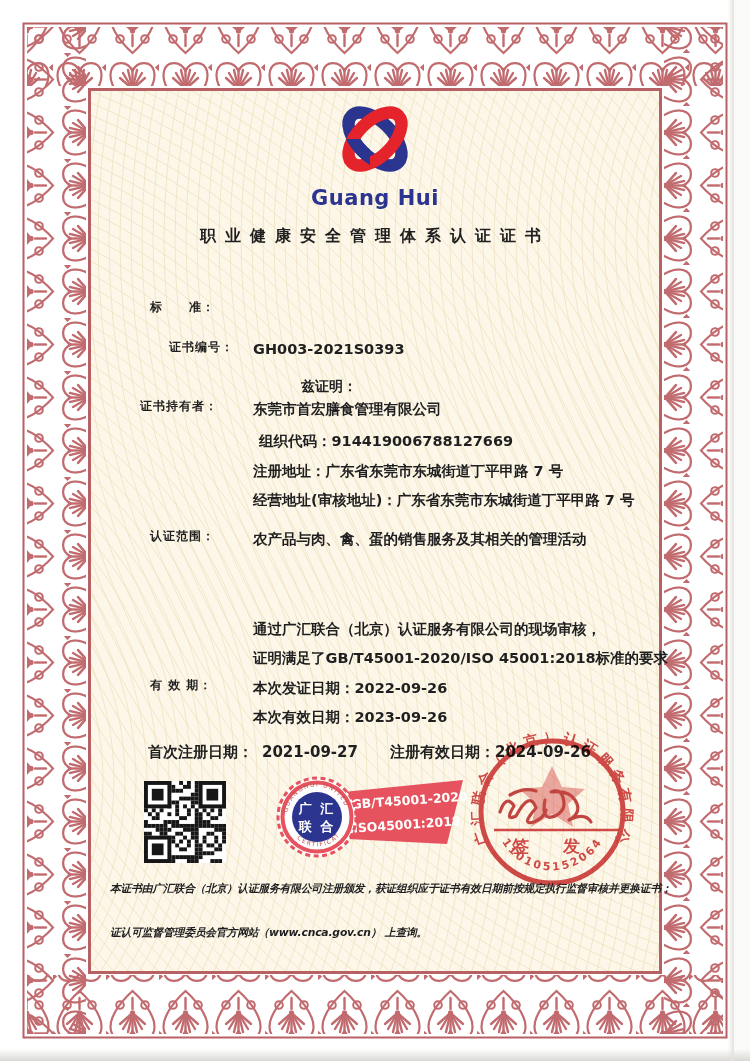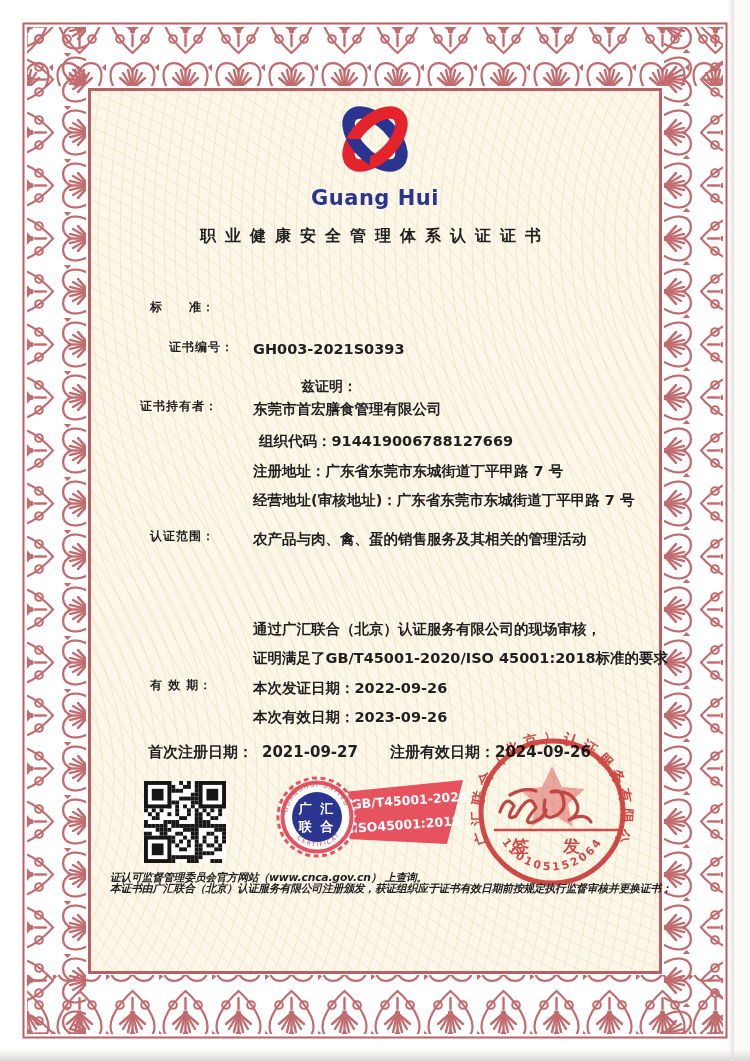--- a/index.html
+++ b/index.html
@@ -622,17 +622,17 @@
     <g stroke="#c13d3d" stroke-width="3.2" fill="none" stroke-linecap="round" stroke-linejoin="round">
       <path d="M500,812 q6,-18 14,-6 q-10,16 2,10 q14,-26 20,-8 q-16,18 -2,14 q10,-4 12,-12"></path>
       <path d="M545,800 q-4,22 10,16 q12,-6 8,-18 q-2,-10 -12,-6 q18,-2 24,8 q8,12 -6,20 q16,-8 22,2"></path>
       <path d="M510,795 q14,-8 26,-4"></path>
     </g>
     <line x1="494" y1="830" x2="620" y2="830" stroke="#cf4242" stroke-width="2.4"></line>
     <text x="553" y="852" font-size="17" fill="#cf4242" font-weight="bold" text-anchor="middle" letter-spacing="14" font-family="DejaVu Sans, sans-serif">签 发</text>
   </svg>
 
   <div class="abs layer footer-line" style="top:882px;">本证书由广汇联合（北京）认证服务有限公司注册颁发，获证组织应于证书有效日期前按规定执行监督审核并更换证书；</div>
-  <div class="abs layer footer-line" style="top:871px;">证认可监督管理委员会官方网站（www.cnca.gov.cn）  上查询。</div>
+  <div class="abs layer footer-line" style="top:926px;">证认可监督管理委员会官方网站（www.cnca.gov.cn）  上查询。</div>
 
   <div class="scan-edge-bottom"></div>
   <div class="scan-edge-right"></div>
 </div>
 
 </body></html>

